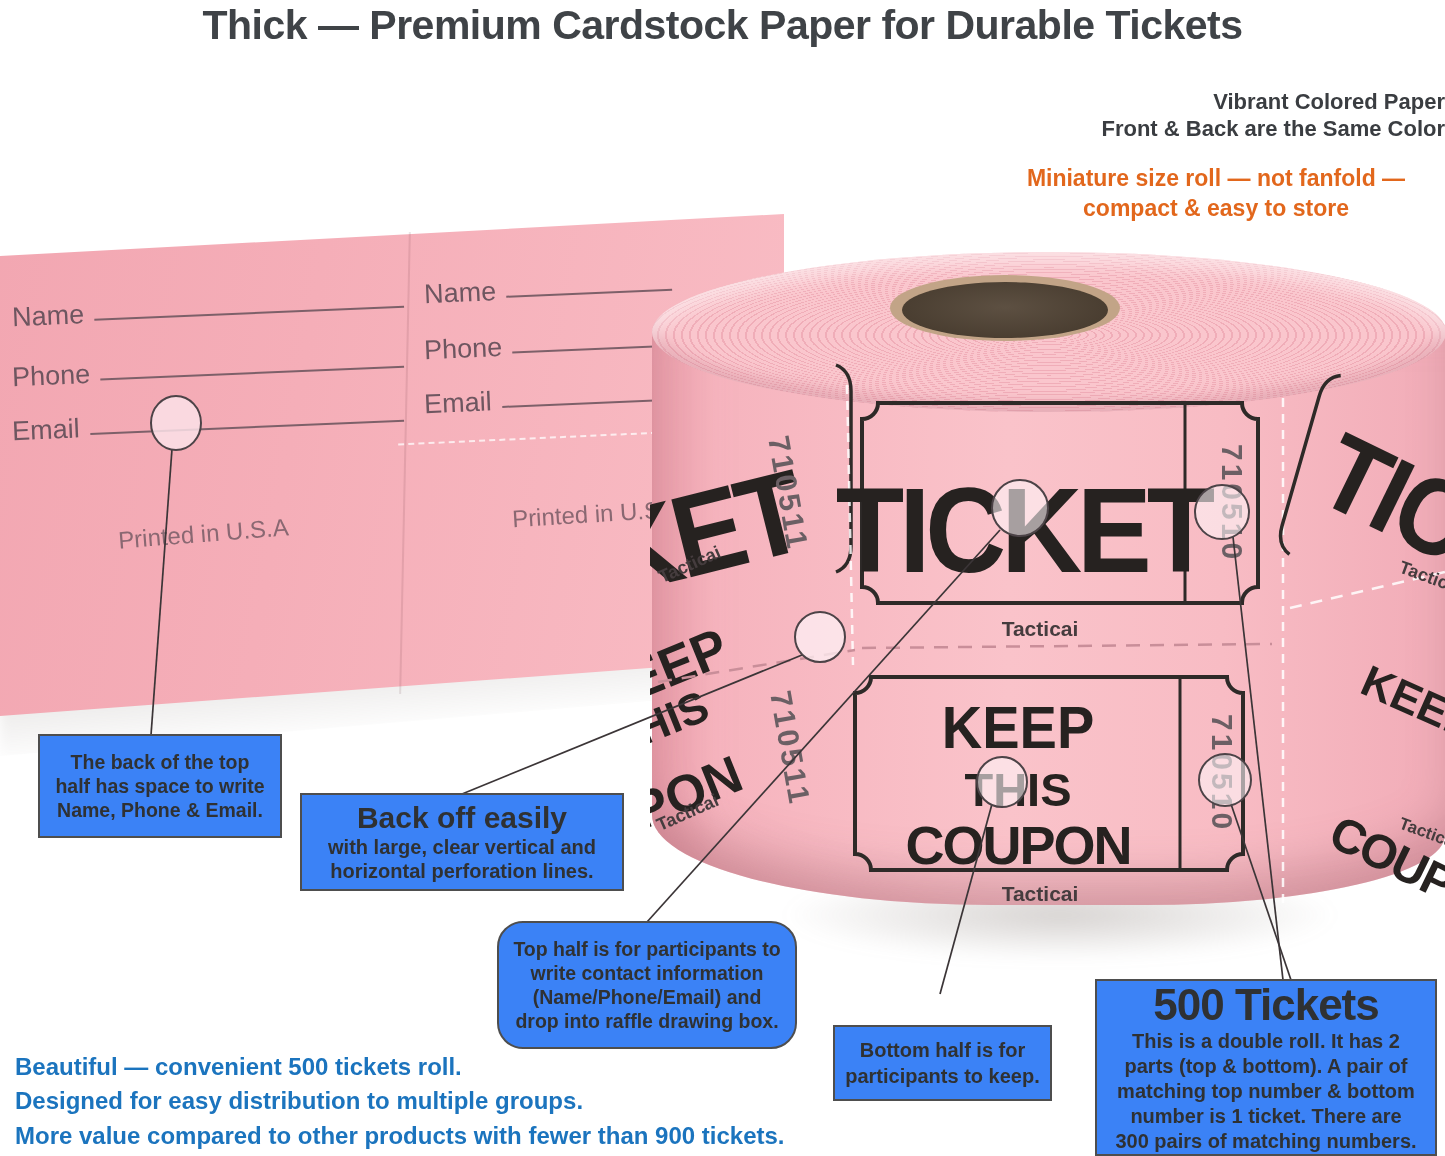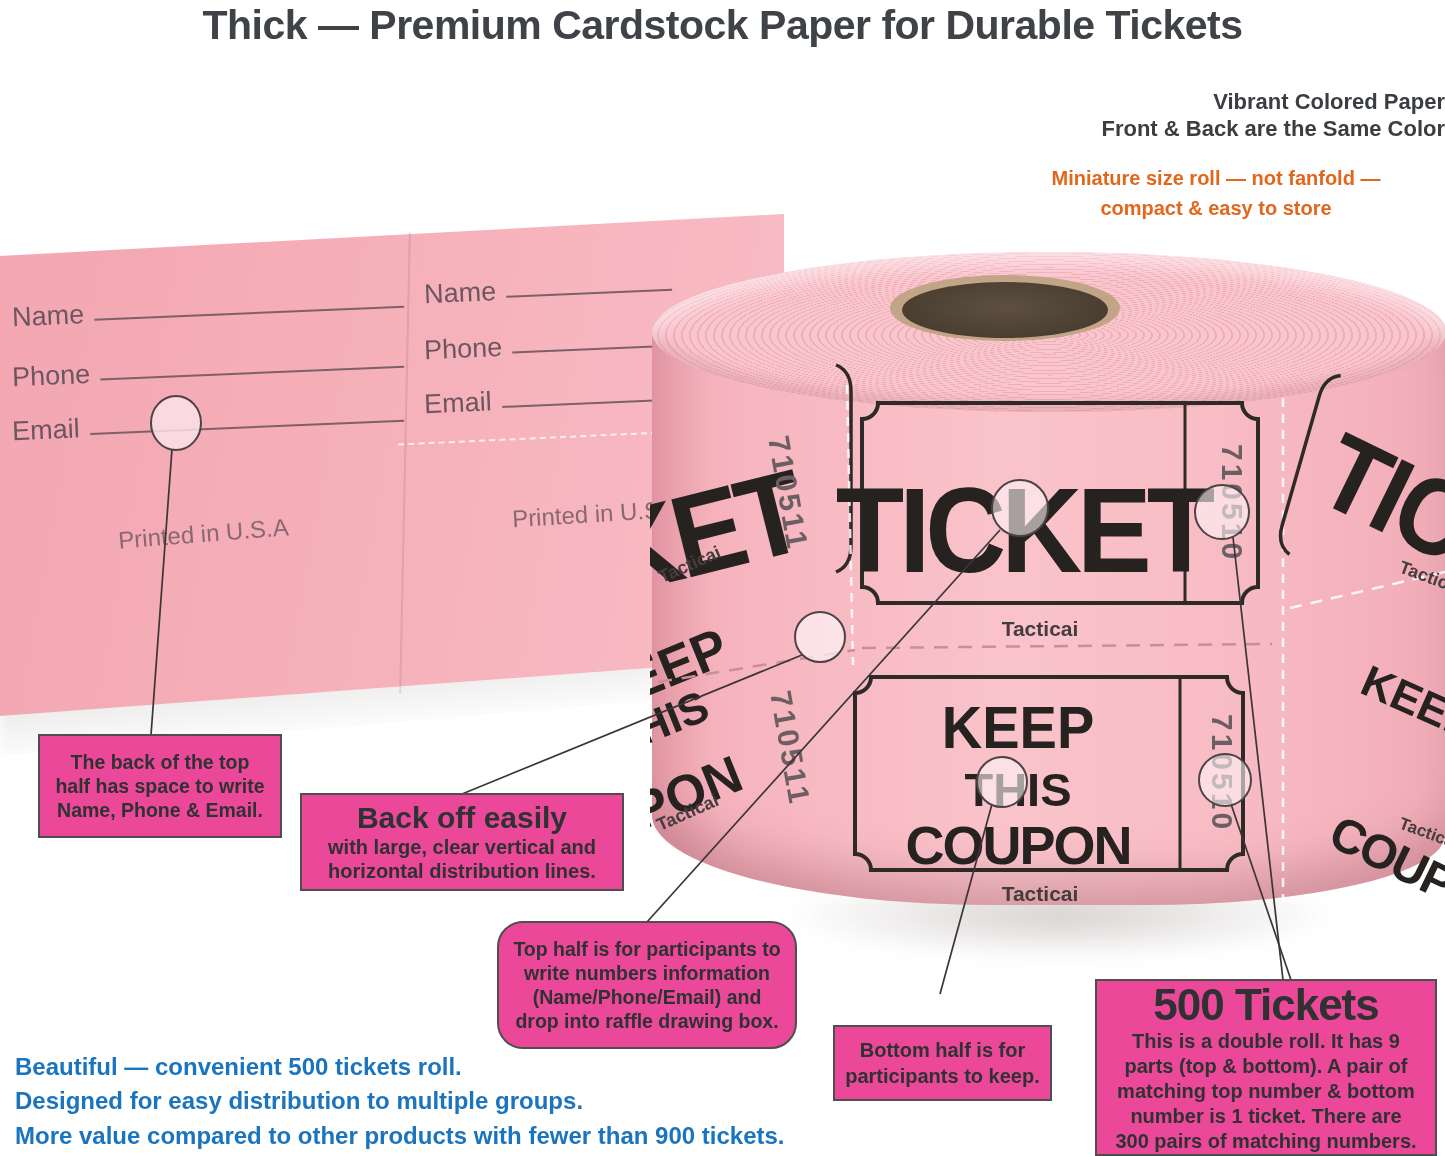--- a/index.html
+++ b/index.html
@@ -11,21 +11,21 @@
   .abs{position:absolute;}
 
   
   .title{
     left:0;right:0;top:2px;text-align:center;
     font-size:41px;font-weight:bold;color:#3f4347;letter-spacing:-.5px;
   }
   .subtitle{left:0;right:0;top:88px;text-align:right;
     font-size:22px;font-weight:bold;color:#3a3d41;line-height:27px;}
   .note-orange{left:1010px;top:163px;width:412px;text-align:center;
-    font-size:20px;font-weight:bold;color:#e2671c;line-height:30px;}
+    font-size:23px;font-weight:bold;color:#e2671c;line-height:30px;}
 
   
   .strip{
     left:0;top:0;width:790px;height:740px;z-index:10;
     background:linear-gradient(100deg,#f2a6b1 0%,#f5aeb8 40%,#f9bdc5 100%);
     clip-path:polygon(0 256px,784px 214px,784px 658px,0 716px);
   }
   .strip-shadow{
     left:0;top:640px;width:700px;height:120px;z-index:4;
     background:linear-gradient(175deg,rgba(120,110,105,.30),rgba(120,110,105,0) 70%);
@@ -60,21 +60,21 @@
   .roll svg{position:absolute;left:0;top:0;overflow:hidden;
     font-family:"Liberation Sans",sans-serif;}
   .roll-shadow{left:690px;top:855px;width:740px;height:120px;z-index:5;
     background:radial-gradient(closest-side,rgba(120,108,102,.30),rgba(120,108,102,0) 75%);
     filter:blur(8px);}
 
   
   .overlay{left:0;top:0;z-index:40;pointer-events:none;}
 
   
-  .co-box{background:#ec4899;border:2px solid #4e4e4e;z-index:50;
+  .co-box{background:#3b82f6;border:2px solid #4e4e4e;z-index:50;
     display:flex;flex-direction:column;justify-content:center;
     text-align:center;color:#2f3133;font-weight:bold;}
   .co-box .co-line{font-size:19.5px;line-height:24px;}
   .co-head-sm{font-size:30px;line-height:34px;}
   .co-head-lg{font-size:44px;line-height:48px;letter-spacing:-1px;}
   .box-back{left:38px;top:734px;width:240px;height:100px;}
   .box-tears{left:300px;top:793px;width:320px;height:94px;}
   .box-tophalf{left:497px;top:921px;width:296px;height:124px;border-radius:26px;}
   .box-bottomhalf{left:833px;top:993px;width:215px;height:72px;margin-top:32px;}
   .box-500{left:1095px;top:979px;width:338px;height:173px;}
@@ -209,38 +209,38 @@
 
 <div class="abs co-box box-back">
   <div class="co-line">The back of the top</div>
   <div class="co-line">half has space to write</div>
   <div class="co-line">Name, Phone &amp; Email.</div>
 </div>
 
 <div class="abs co-box box-tears">
   <div class="co-head-sm">Back off easily</div>
   <div class="co-line">with large, clear vertical and</div>
-  <div class="co-line">horizontal distribution lines.</div>
+  <div class="co-line">horizontal perforation lines.</div>
 </div>
 
 <div class="abs co-box box-tophalf">
   <div class="co-line">Top half is for participants to</div>
-  <div class="co-line">write numbers information</div>
+  <div class="co-line">write contact information</div>
   <div class="co-line">(Name/Phone/Email) and</div>
   <div class="co-line">drop into raffle drawing box.</div>
 </div>
 
 <div class="abs co-box box-bottomhalf">
   <div class="co-line">Bottom half is for</div>
   <div class="co-line">participants to keep.</div>
 </div>
 
 <div class="abs co-box box-500">
   <div class="co-head-lg">500 Tickets</div>
-  <div class="co-line">This is a double roll. It has 9</div>
+  <div class="co-line">This is a double roll. It has 2</div>
   <div class="co-line">parts (top &amp; bottom). A pair of</div>
   <div class="co-line">matching top number &amp; bottom</div>
   <div class="co-line">number is 1 ticket. There are</div>
   <div class="co-line">300 pairs of matching numbers.</div>
 </div>
 
 <div class="abs blue-line" style="top:1053px;">Beautiful — convenient 500 tickets roll.</div>
 <div class="abs blue-line" style="top:1087px;text-align:center;">Designed for easy distribution to multiple groups.</div>
 <div class="abs blue-line" style="top:1122px;">More value compared to other products with fewer than 900 tickets.</div>
 

